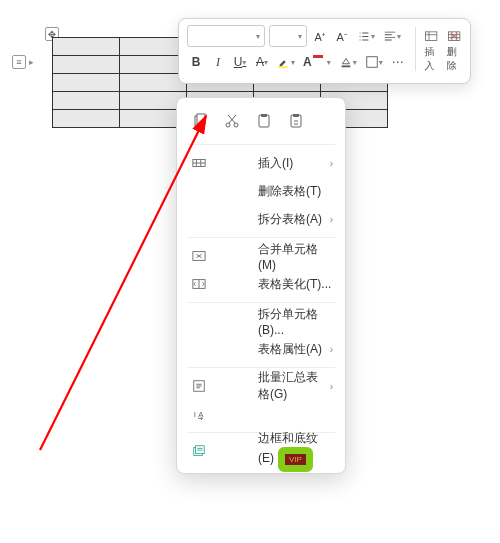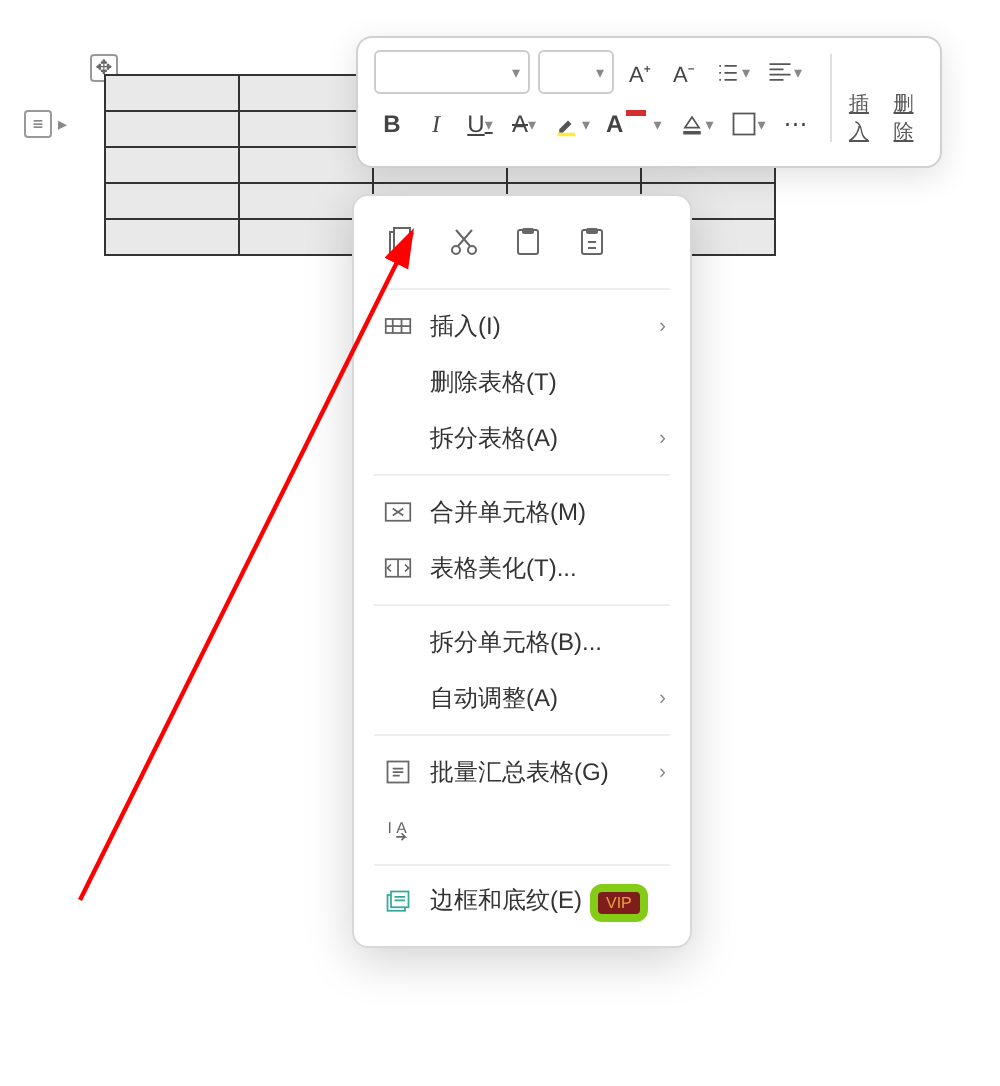--- a/index.html
+++ b/index.html
@@ -17,34 +17,34 @@
   .toolbar { position: absolute; left: 178px; top: 18px; width: 293px; height: 66px; background: #fff; border: 1px solid #d0d0d0; border-radius: 8px; box-shadow: 0 4px 16px rgba(0,0,0,0.12); padding: 6px 8px; display: flex; gap: 6px; }
   .tb-col { display: flex; flex-direction: column; gap: 4px; }
   .tb-row { display: flex; align-items: center; gap: 4px; }
   .font-name { width: 78px; height: 22px; border: 1px solid #ccc; border-radius: 3px; font-size: 10px; padding: 0 4px; background: #fff; display: flex; align-items: center; justify-content: space-between; color: #999; }
   .font-size { width: 38px; height: 22px; border: 1px solid #ccc; border-radius: 3px; font-size: 10px; padding: 0 4px; background: #fff; display: flex; align-items: center; justify-content: space-between; color: #999; }
   .chev { font-size: 8px; color: #888; }
   .tb-btn { min-width: 18px; height: 22px; display: flex; align-items: center; justify-content: center; font-size: 12px; color: #444; cursor: pointer; border-radius: 3px; padding: 0 2px; }
   .tb-btn.small { font-size: 11px; }
   .tb-sep { width: 1px; height: 44px; background: #e0e0e0; margin: 2px 2px; }
   .tb-btn svg { width: 14px; height: 14px; }
-  .side-btn { display: flex; flex-direction: column; align-items: center; font-size: 10px; color: #555; cursor: pointer; gap: 0px; padding: 2px 1px; text-decoration: underline; }
+  .side-btn { display: flex; flex-direction: column; font-size: 10px; color: #555; cursor: pointer; gap: 0px; padding: 2px 1px; }
   .side-btn .ic { font-size: 16px; height: 18px; display: flex; align-items: center; }
   
   .context-menu { position: absolute; left: 176px; top: 97px; width: 170px; background: #fff; border: 1px solid #d8d8d8; border-radius: 8px; box-shadow: 0 6px 24px rgba(0,0,0,0.18); padding: 8px 0; font-size: 12px; color: #333; }
   .cm-row { display: flex; align-items: center; height: 28px; padding: 0 12px; cursor: pointer; }
   .cm-icon { width: 20px; display: flex; align-items: center; justify-content: center; color: #666; font-size: 13px; }
   .cm-icon svg { width: 14px; height: 14px; }
-  .cm-label { flex: 1; padding-left: 6px; }
+  .cm-label { flex: 1; padding-left: 6px; margin-left: 43px; }
   .cm-sub { font-size: 10px; color: #888; }
   .cm-sep { height: 1px; background: #eee; margin: 4px 10px; }
   .cm-head { display: flex; gap: 14px; padding: 6px 14px 10px 14px; }
   .cm-head-ic { width: 18px; height: 18px; display: flex; align-items: center; justify-content: center; color: #555; cursor: pointer; }
   .cm-head-ic svg { width: 16px; height: 16px; }
-  .vip { display: inline-block; font-size: 8px; background: #7f1d1d; color: #e8a23d; border: 4px solid #84cc16; border-radius: 6px; padding: 0 4px; margin-left: 4px; line-height: 11px; }
+  .vip { display: inline-block; font-size: 8px; background: #7f1d1d; color: #e8a23d; border: 7px solid #84cc16; border-radius: 6px; padding: 0 4px; margin-left: 4px; line-height: 11px; }
   
   .arrow-overlay { position: absolute; left: 0; top: 0; pointer-events: none; }
 </style>
 </head>
 <body>
 
 <div class="left-gutter">
   <div class="gutter-box">
       <span>≡</span>
     </div>
@@ -255,21 +255,21 @@
     <span class="cm-label">表格美化(T)...</span>
   </div>
   <div class="cm-sep"></div>
 
   <div class="cm-row">
     <span class="cm-icon"></span>
     <span class="cm-label">拆分单元格(B)...</span>
   </div>
   <div class="cm-row">
     <span class="cm-icon"></span>
-    <span class="cm-label">自动调整(A)</span>
+    <span class="cm-label">表格属性(A)</span>
     <span class="cm-sub">›</span>
   </div>
   <div class="cm-sep"></div>
 
   <div class="cm-row">
     <span class="cm-icon">
         <svg viewBox="0 0 16 16">
           <rect x="2" y="2" width="12" height="12" fill="none" stroke="#666"></rect>
           <path d="M5 6h6M5 8h6M5 10h4" stroke="#666"></path>
         </svg>

